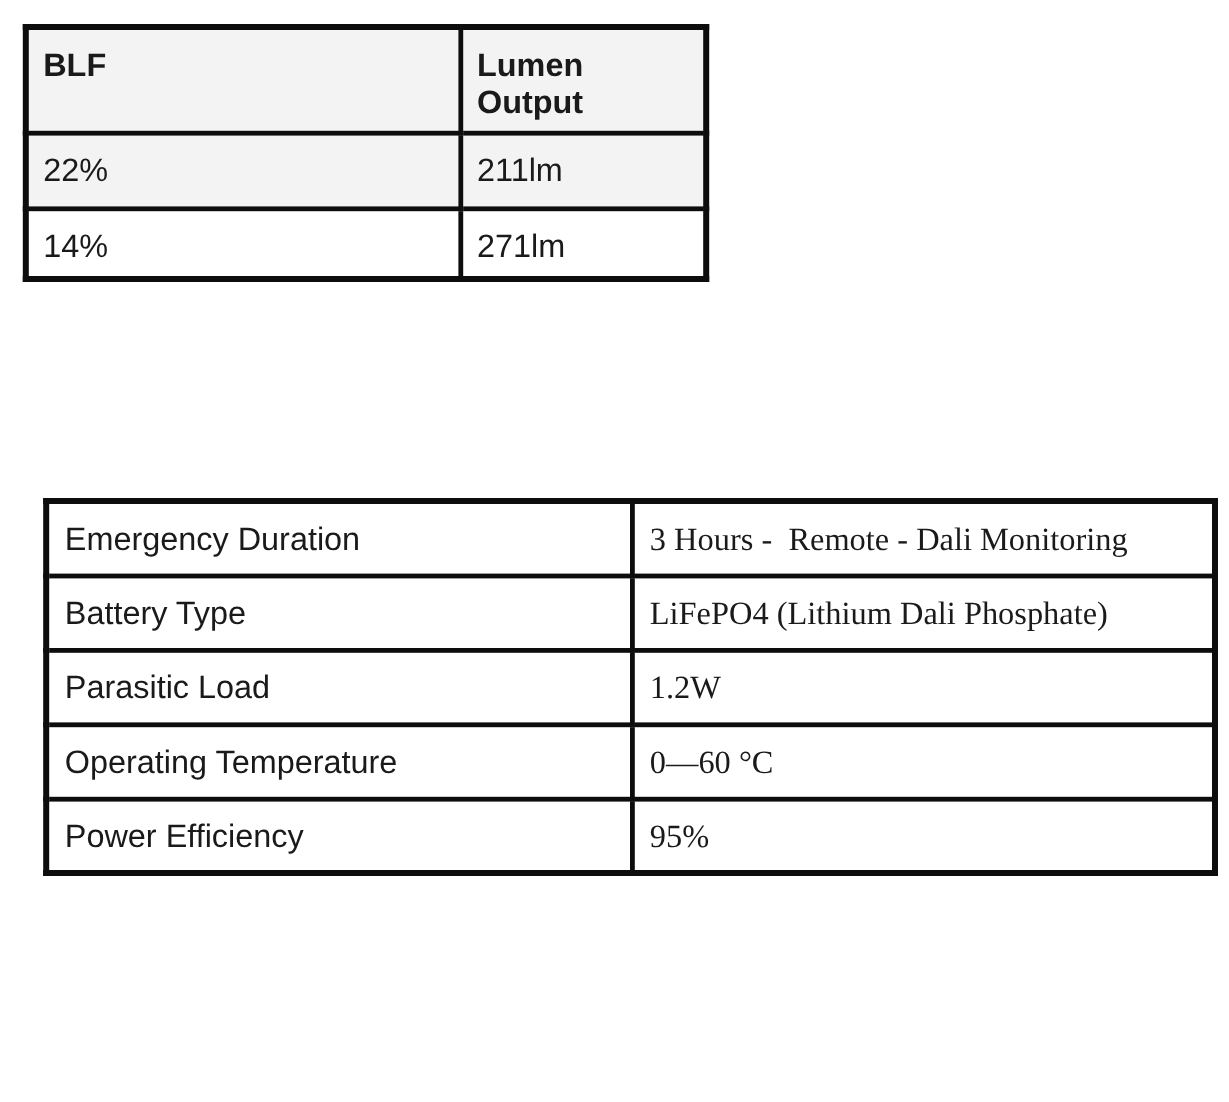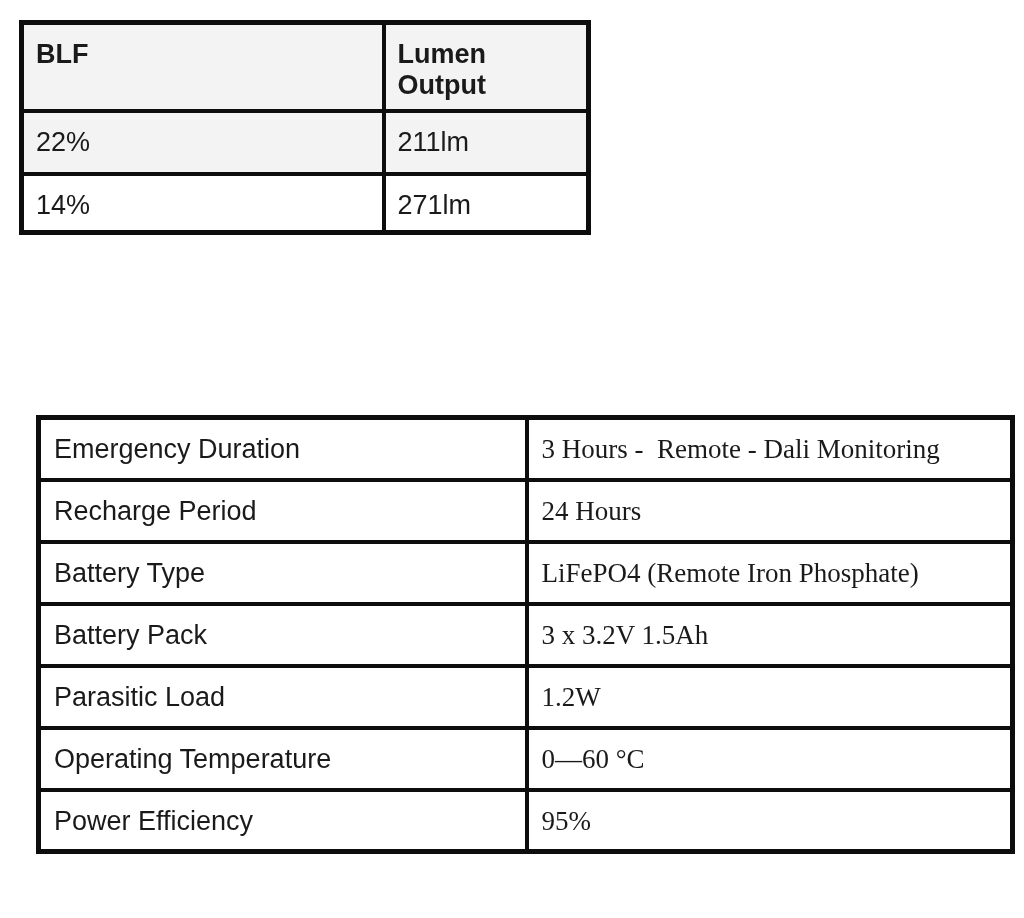--- a/index.html
+++ b/index.html
@@ -97,30 +97,22 @@
     </tbody>
   </table>
 
   <table class="tbl spec-table">
     <tbody>
       <tr>
         <td class="col-label">Emergency Duration</td>
         <td class="col-value">3 Hours -  Remote - Dali Monitoring</td>
       </tr>
       <tr>
-        <td class="col-label">Recharge Period</td>
-        <td class="col-value">24 Hours</td>
-      </tr>
-      <tr>
         <td class="col-label">Battery Type</td>
-        <td class="col-value">LiFePO4 (Remote Iron Phosphate)</td>
-      </tr>
-      <tr>
-        <td class="col-label">Battery Pack</td>
-        <td class="col-value">3 x 3.2V 1.5Ah</td>
+        <td class="col-value">LiFePO4 (Lithium Dali Phosphate)</td>
       </tr>
       <tr>
         <td class="col-label">Parasitic Load</td>
         <td class="col-value">1.2W</td>
       </tr>
       <tr>
         <td class="col-label">Operating Temperature</td>
         <td class="col-value">0—60 °C</td>
       </tr>
       <tr>

